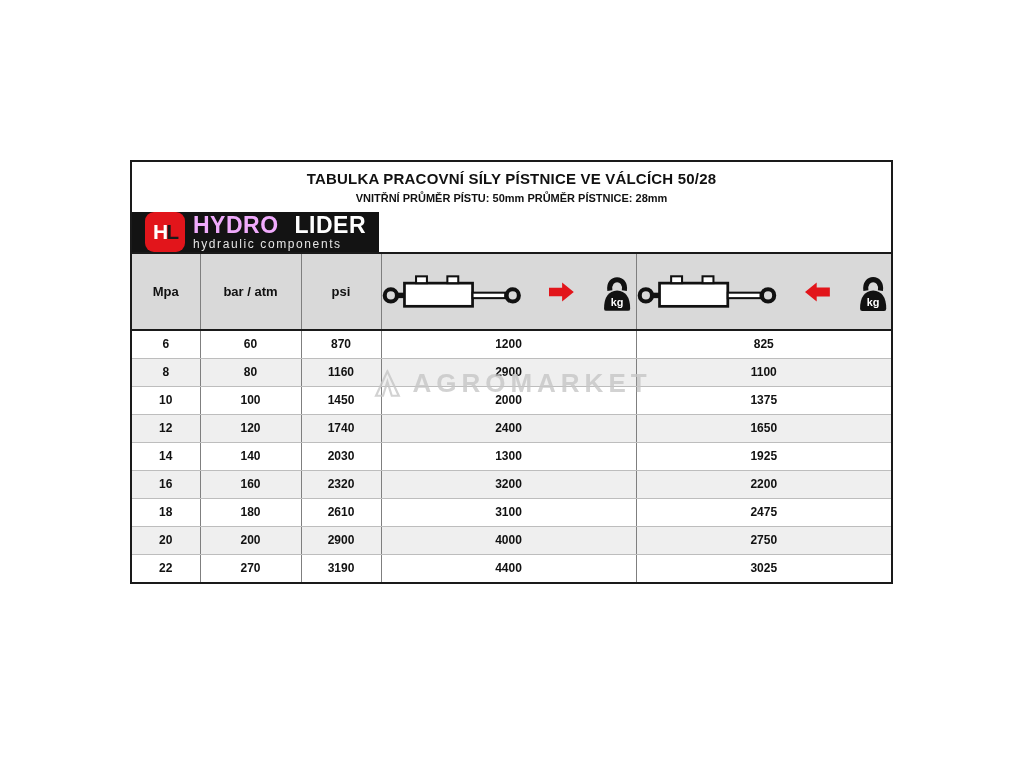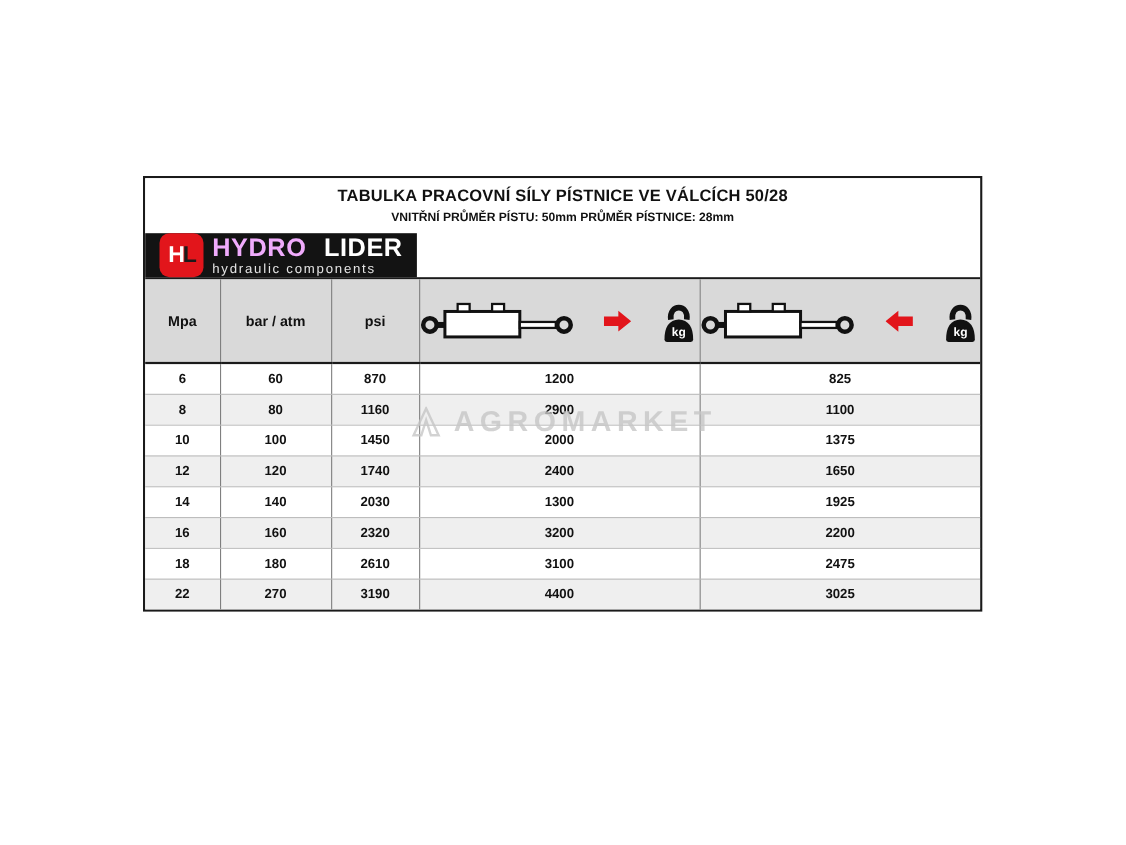--- a/index.html
+++ b/index.html
@@ -187,20 +187,27 @@
           <td>2200</td>
         </tr>
         <tr>
           <td>18</td>
           <td>180</td>
           <td>2610</td>
           <td>3100</td>
           <td>2475</td>
         </tr>
         <tr>
+          <td>20</td>
+          <td>200</td>
+          <td>2900</td>
+          <td>4000</td>
+          <td>2750</td>
+        </tr>
+        <tr>
           <td>22</td>
           <td>270</td>
           <td>3190</td>
           <td>4400</td>
           <td>3025</td>
         </tr>
       </tbody>
   </table>
 </div>
 

